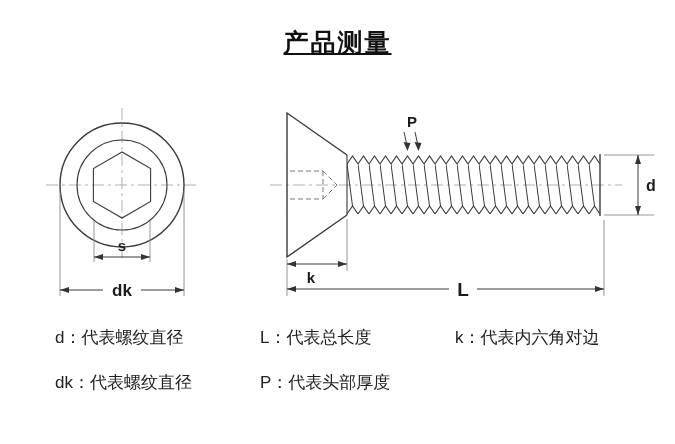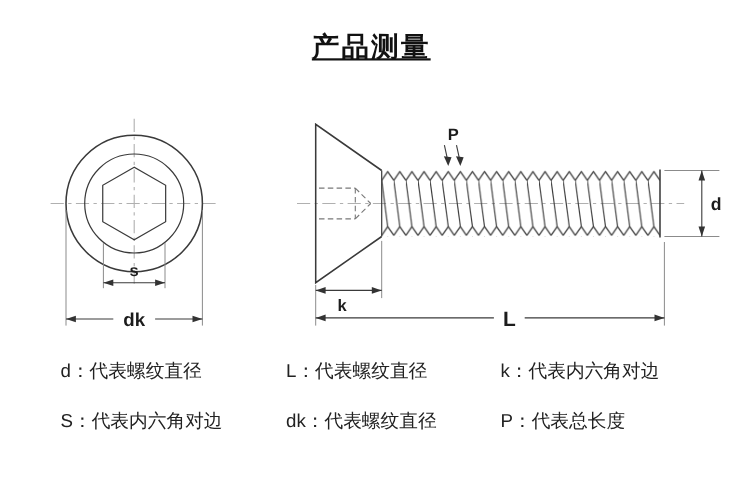--- a/index.html
+++ b/index.html
@@ -114,20 +114,19 @@
       <path class="dim" d="M287,289 H449"></path>
       <path class="dim" d="M477,289 H604"></path>
       <polygon class="arrow" points="287,289 296,286 296,292"></polygon>
       <polygon class="arrow" points="604,289 595,286 595,292"></polygon>
       <text class="dim-label" x="463" y="296" font-size="19" text-anchor="middle">L</text>
     </g>
   </svg>
 
   <div class="legend">
     <div class="legend-item">d：代表螺纹直径</div>
-    <div class="legend-item">L：代表螺纹直径</div>
+    <div class="legend-item">L：代表总长度</div>
     <div class="legend-item">k：代表内六角对边</div>
-    <div class="legend-item">S：代表内六角对边</div>
     <div class="legend-item">dk：代表螺纹直径</div>
-    <div class="legend-item">P：代表总长度</div>
+    <div class="legend-item">P：代表头部厚度</div>
   </div>
 
 </div>
 
 </body></html>

